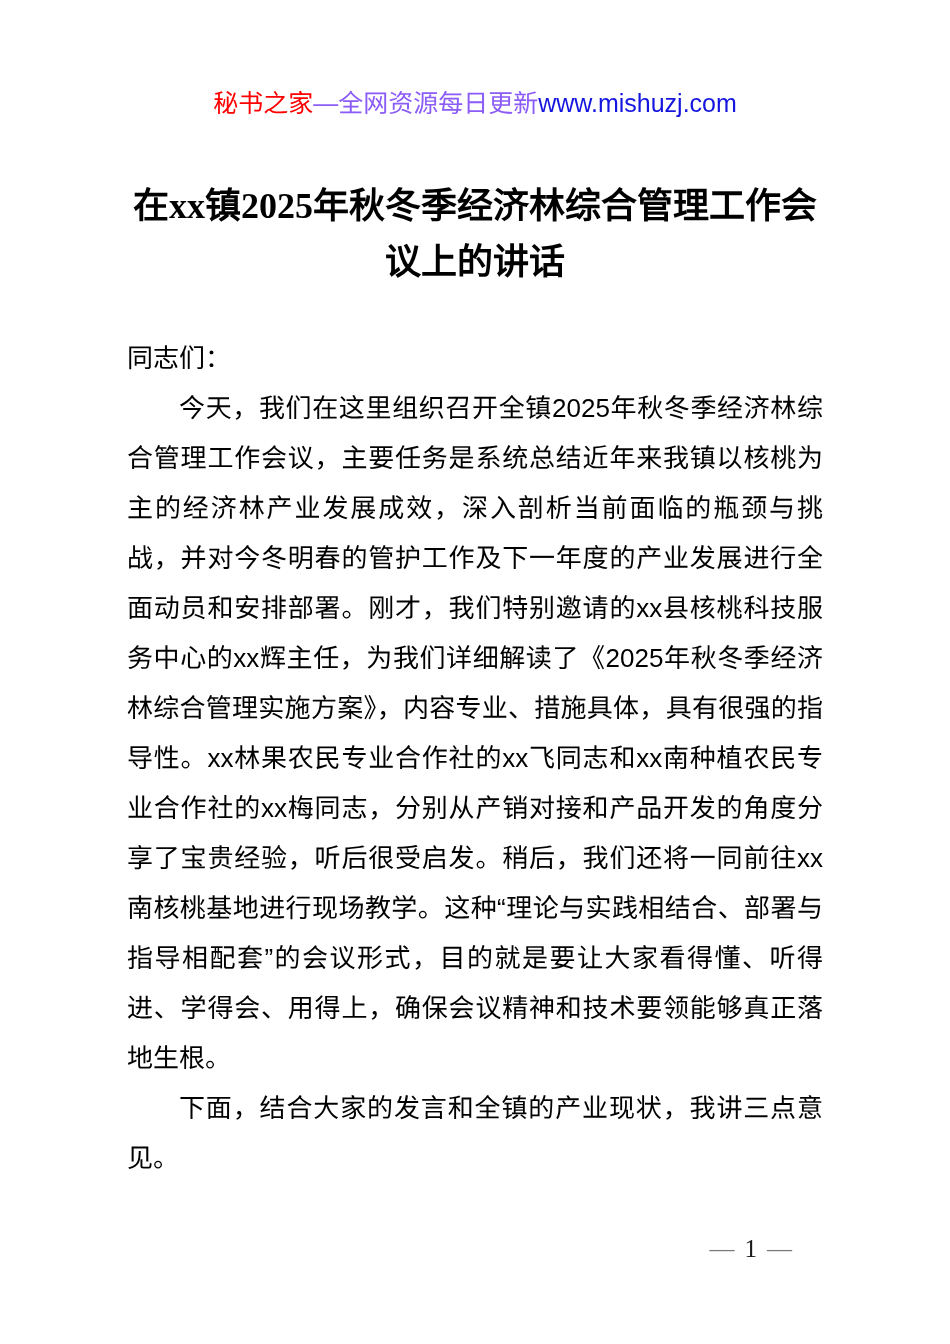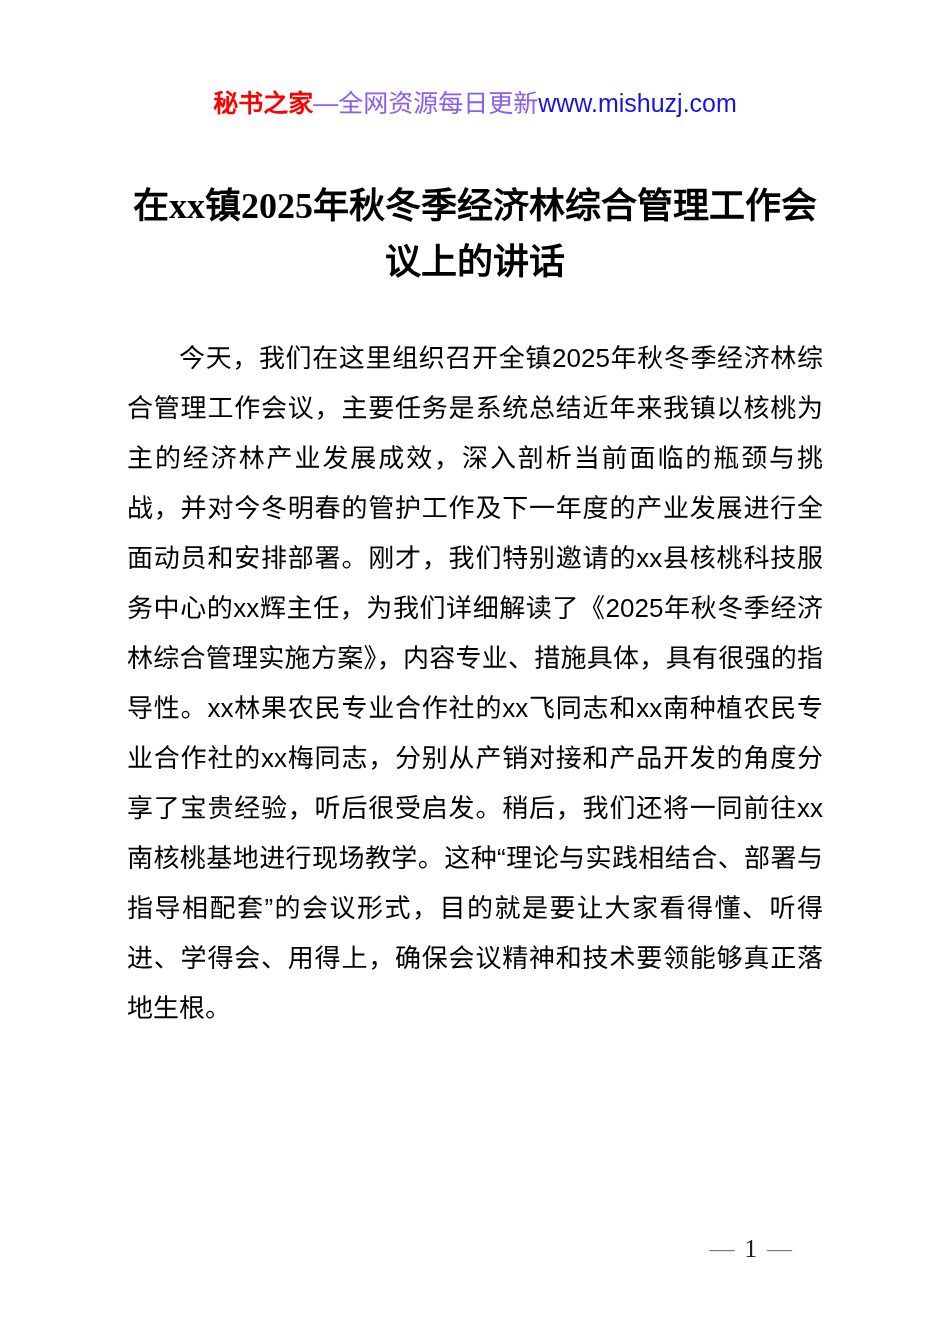--- a/index.html
+++ b/index.html
@@ -20,21 +20,21 @@
   .site-header {
     padding-top: 88px;
     text-align: center;
     font-size: 25px;
     line-height: 30px;
     white-space: nowrap;
     font-family: "Liberation Sans", sans-serif;
   }
   .site-name {
     color: #fe0000;
-    font-weight: 700;
+    font-weight: 400;
   }
   .site-tagline {
     color: #8b5cf6;
   }
   .site-url {
     color: #1515e0;
     text-decoration: none;
   }
   
   .doc-title {
@@ -78,21 +78,23 @@
 
   <div class="site-header">
     <span class="site-name">秘书之家</span><span class="site-tagline">—全网资源每日更新</span><a class="site-url" href="#">www.mishuzj.com</a>
   </div>
 
   <div class="content">
 
     <h1 class="doc-title">在xx镇2025年秋冬季经济林综合管理工作会议上的讲话</h1>
 
     <div class="doc-body">
+      <p class="salutation">同志们：</p>
       <p class="para">今天，我们在这里组织召开全镇2025年秋冬季经济林综合管理工作会议，主要任务是系统总结近年来我镇以核桃为主的经济林产业发展成效，深入剖析当前面临的瓶颈与挑战，并对今冬明春的管护工作及下一年度的产业发展进行全面动员和安排部署。刚才，我们特别邀请的xx县核桃科技服务中心的xx辉主任，为我们详细解读了《2025年秋冬季经济林综合管理实施方案》，内容专业、措施具体，具有很强的指导性。xx林果农民专业合作社的xx飞同志和xx南种植农民专业合作社的xx梅同志，分别从产销对接和产品开发的角度分享了宝贵经验，听后很受启发。稍后，我们还将一同前往xx南核桃基地进行现场教学。这种“理论与实践相结合、部署与指导相配套”的会议形式，目的就是要让大家看得懂、听得进、学得会、用得上，确保会议精神和技术要领能够真正落地生根。</p>
+      <p class="para">下面，结合大家的发言和全镇的产业现状，我讲三点意见。</p>
     </div>
 
   </div>
 
   <div class="page-footer">
     <span class="footer-dash">—</span><span class="footer-num">1</span><span class="footer-dash">—</span>
   </div>
 
 </div>
 

